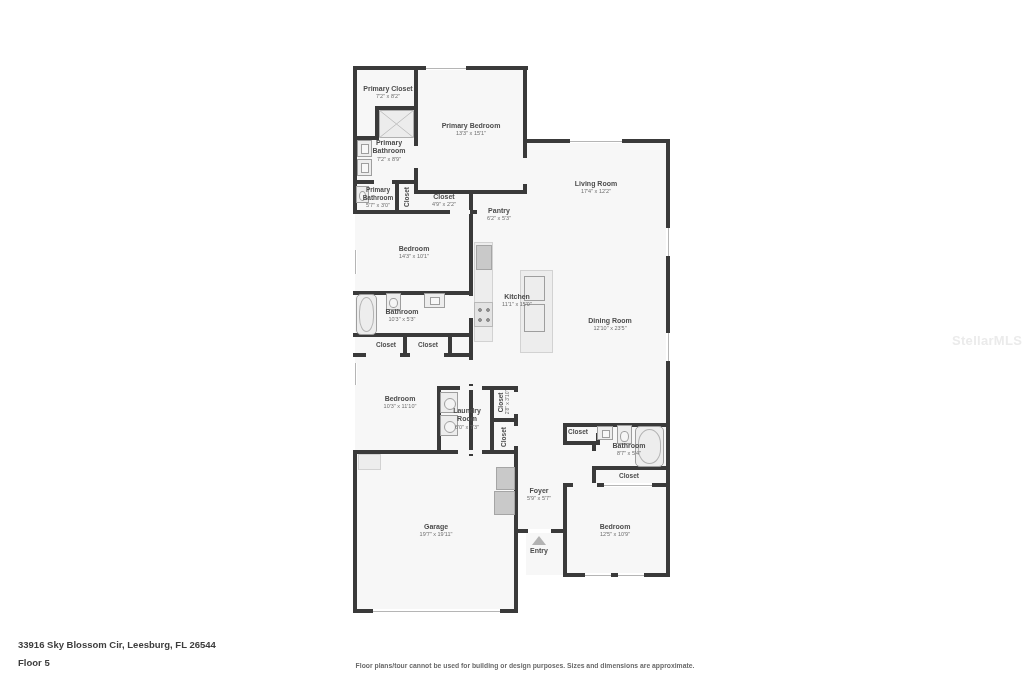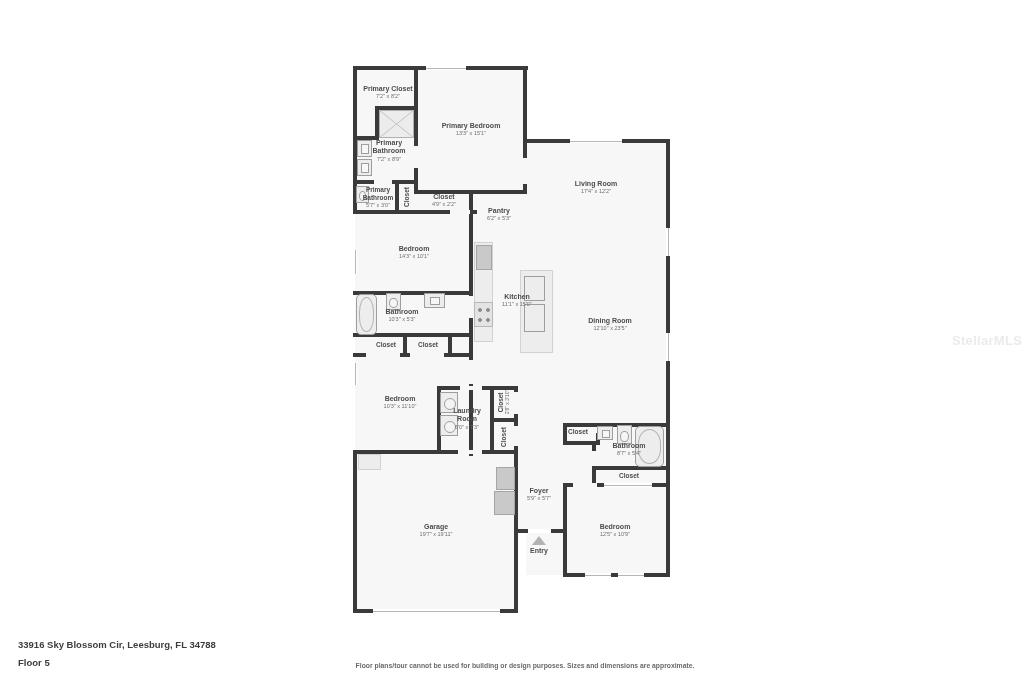--- a/index.html
+++ b/index.html
@@ -243,15 +243,15 @@
   <div class="lbl sm" style="left:629px;top:476px;width:40px">
     <b>Closet</b>
     </div>
   <div class="lbl" style="left:615px;top:530px;width:58px">
     <b>Bedroom</b>
       <s>12'5" x 10'9"</s>
     </div>
 </div>
 
 <div id="watermark">StellarMLS</div>
-<div id="address">33916 Sky Blossom Cir, Leesburg, FL 34788</div>
+<div id="address">33916 Sky Blossom Cir, Leesburg, FL 26544</div>
 <div id="floorlbl">Floor 5</div>
 <div id="disclaimer">Floor plans/tour cannot be used for building or design purposes. Sizes and dimensions are approximate.</div>
 
 </body></html>

